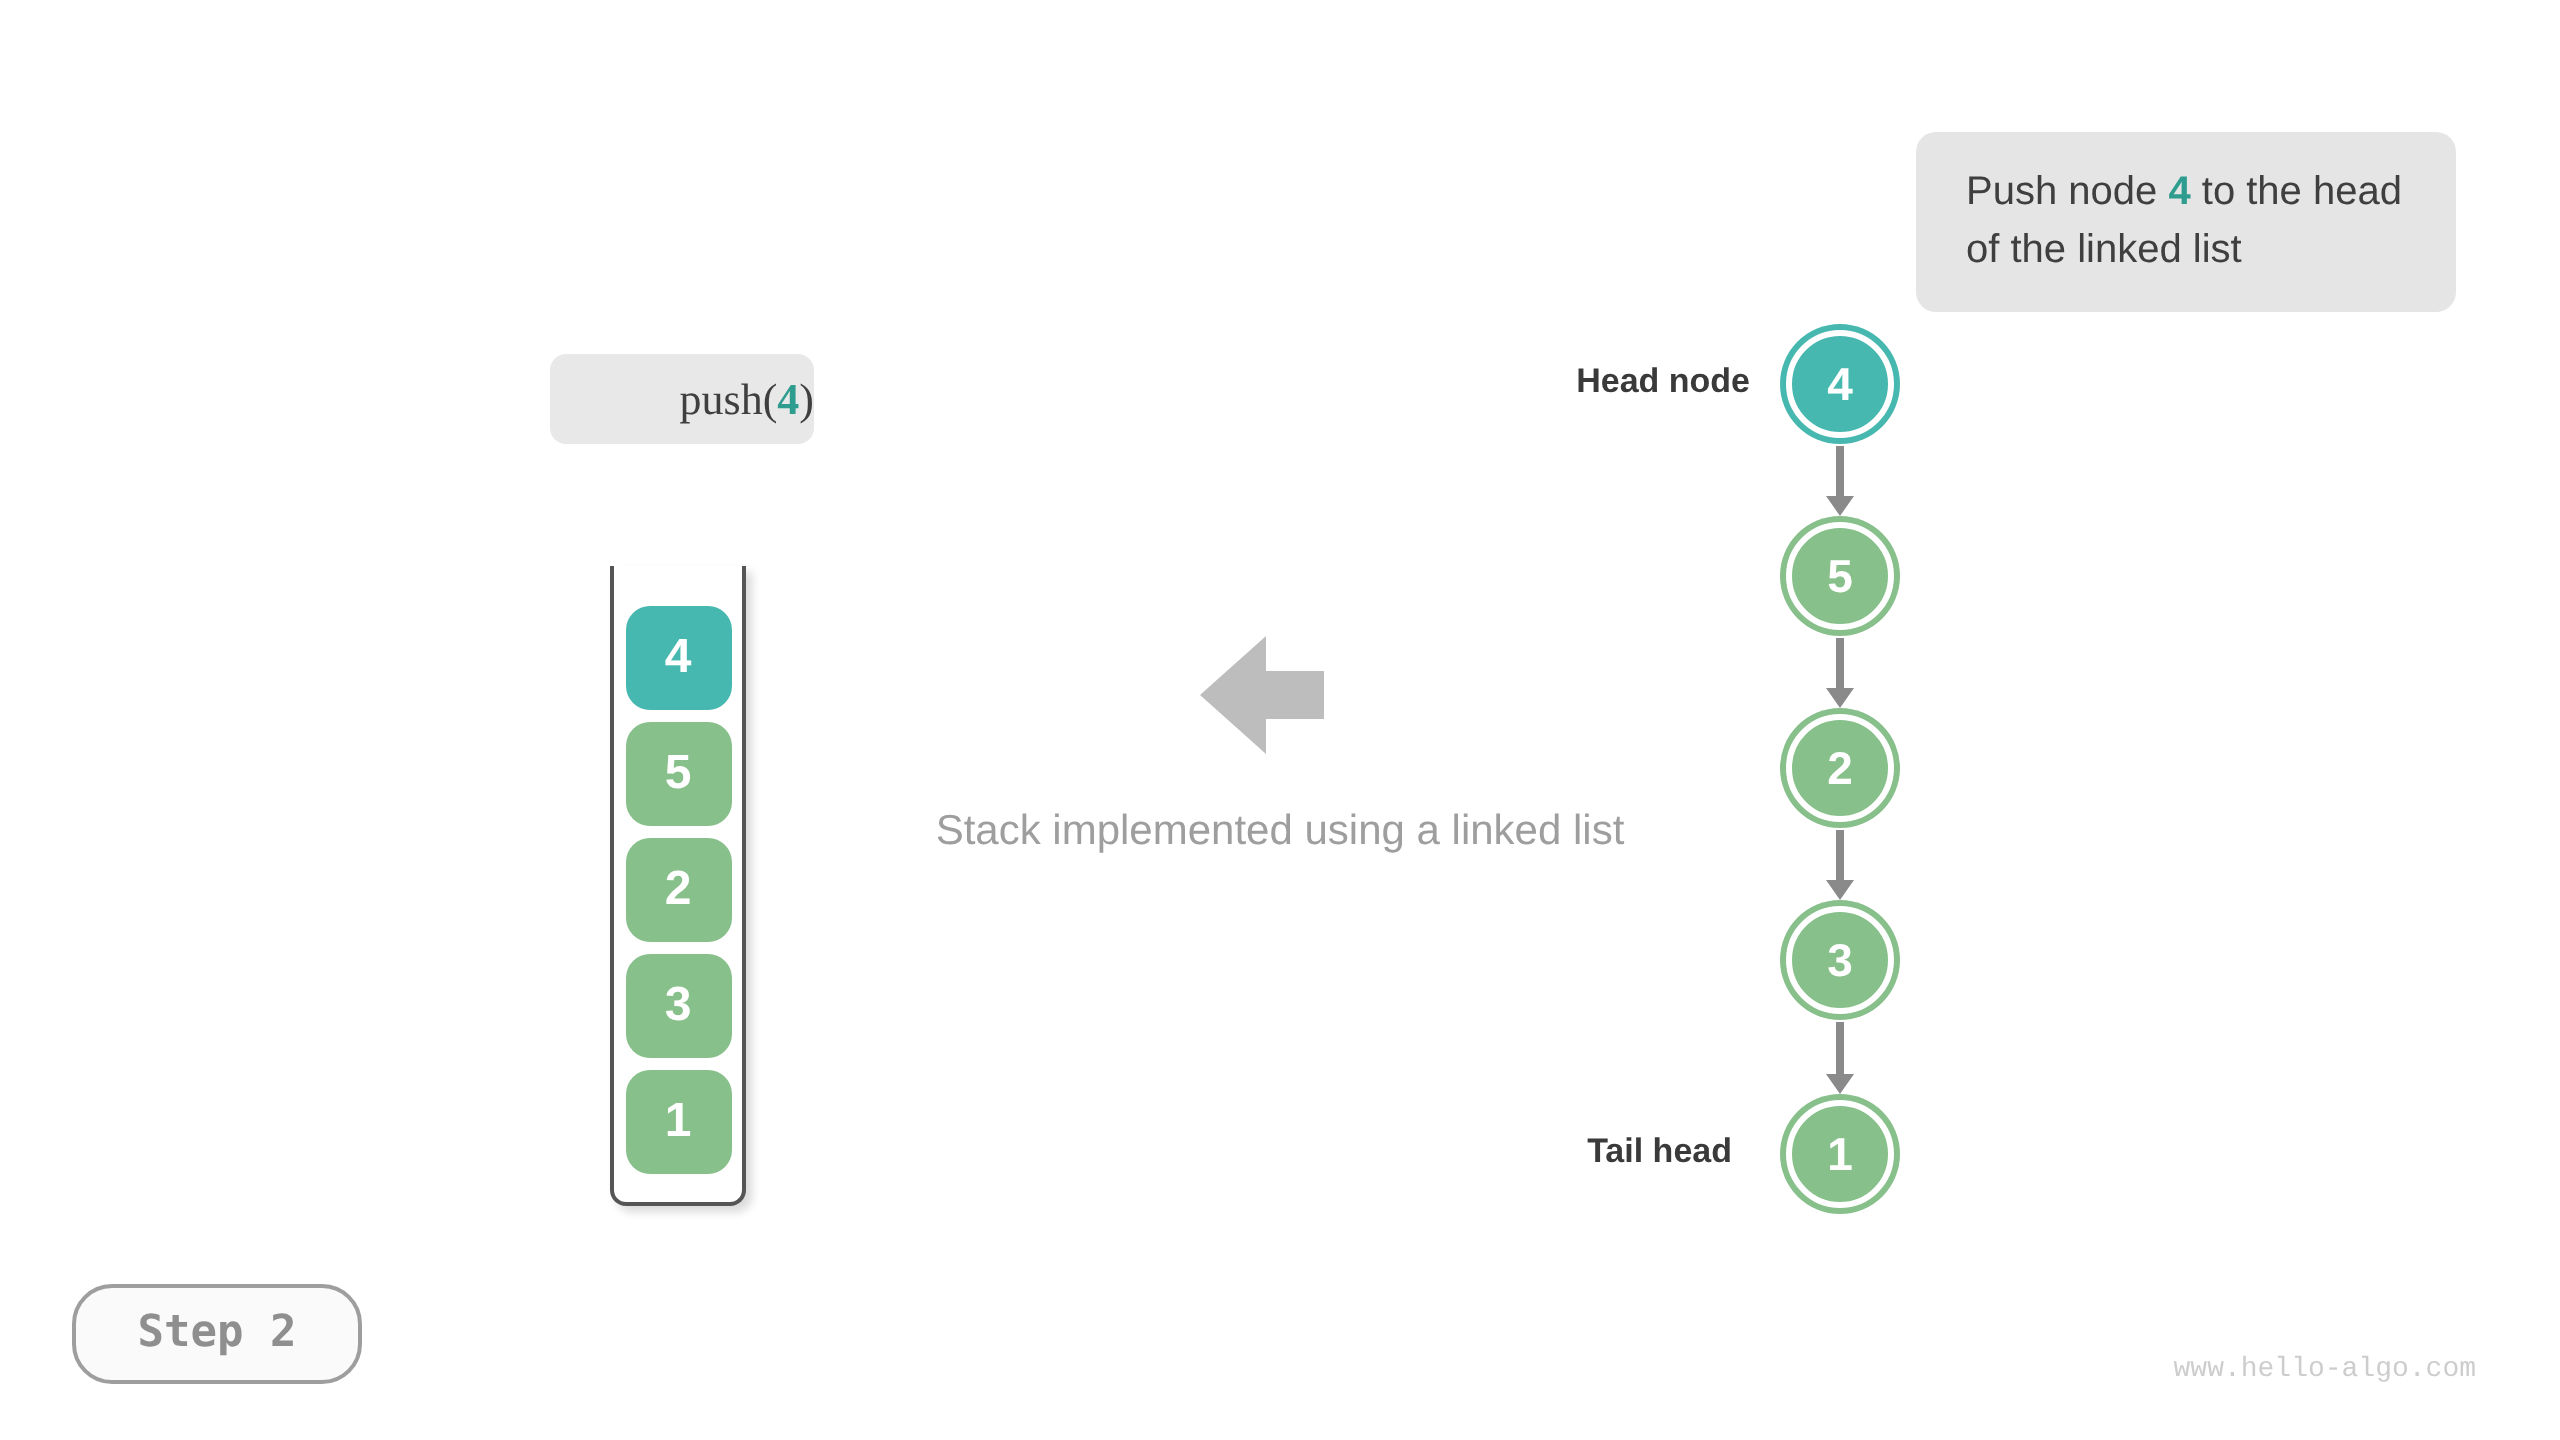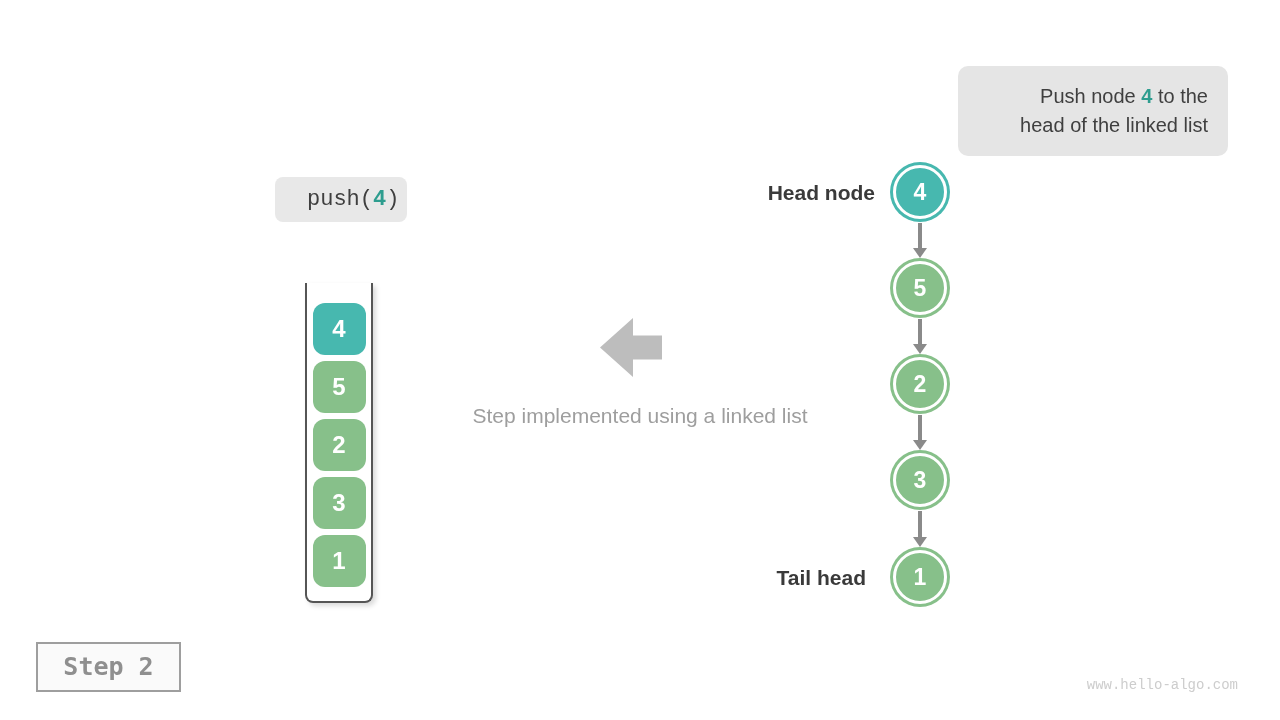--- a/index.html
+++ b/index.html
@@ -5,31 +5,31 @@
   * { margin: 0; padding: 0; box-sizing: border-box; }
   html, body { width: 1280px; height: 720px; background: #ffffff; overflow: hidden; }
   body { font-family: "Liberation Sans", sans-serif; }
 
   .canvas { position: relative; width: 1280px; height: 720px; background: #ffffff; }
 
   
   .callout {
     position: absolute; left: 958px; top: 66px; width: 270px; height: 90px;
     background: #e5e5e5; border-radius: 10px;
-    padding: 16px 20px 0 38px;
-    font-size: 20px; line-height: 29px; color: #3f3f3f; text-align: right;
+    padding: 16px 20px 0 25px;
+    font-size: 20px; line-height: 29px; color: #3f3f3f;
   }
   .hl-teal { color: #2e9d8f; font-weight: bold; }
 
   
   .push-label {
     position: absolute; left: 275px; top: 177px; width: 132px; height: 45px;
     background: #e8e8e8; border-radius: 8px;
-    font-family: Liberation Mono, monospace;
-    font-size: 22px; line-height: 45px; text-align: left; color: #3f3f3f; padding-left: 32px;
+    font-family: Liberation Serif, serif;
+    font-size: 22px; line-height: 45px; text-align: right; color: #3f3f3f; padding-left: 32px;
   }
 
   
   .stack-container {
     position: absolute; left: 305px; top: 283px; width: 68px; height: 320px;
     border-left: 2px solid #555555;
     border-right: 2px solid #555555;
     border-bottom: 2px solid #555555;
     border-radius: 0 0 8px 8px;
     background: #ffffff;
@@ -70,31 +70,31 @@
   .connector::after {
     content: ""; position: absolute; left: -5px; bottom: -10px;
     width: 0; height: 0;
     border-left: 7px solid transparent;
     border-right: 7px solid transparent;
     border-top: 10px solid #8a8a8a;
   }
 
   .node-label {
     position: absolute; width: 200px; text-align: right;
-    font-size: 21px; font-weight: bold; color: #3a3a3a;
+    font-size: 17px; font-weight: bold; color: #3a3a3a;
   }
   .head-label { left: 675px; top: 181px; }
   .tail-label { left: 666px; top: 566px; }
 
   
   .step-badge {
     position: absolute; left: 36px; top: 642px; width: 145px; height: 50px;
-    background: #fafafa; border: 2px solid #9e9e9e; border-radius: 0;
+    background: #fafafa; border: 2px solid #9e9e9e; border-radius: 20px;
     font-family: "DejaVu Sans Mono", monospace;
-    font-size: 25px; font-weight: bold; color: #8f8f8f;
+    font-size: 22px; font-weight: bold; color: #8f8f8f;
     line-height: 46px; text-align: center;
   }
 
   
   .watermark {
     position: absolute; right: 42px; top: 677px;
     font-family: Liberation Mono, monospace;
     font-size: 14px; color: #cdcdcd;
   }
 </style>
@@ -116,21 +116,21 @@
     <div class="stack-box box-green">5</div>
     <div class="stack-box box-green">2</div>
     <div class="stack-box box-green">3</div>
     <div class="stack-box box-green">1</div>
   </div>
 
   <svg class="big-arrow" width="62" height="59" viewBox="0 0 62 59">
     <polygon points="0,29.5 33,0 33,17.5 62,17.5 62,41.5 33,41.5 33,59" fill="#bdbdbd"></polygon>
   </svg>
 
-  <div class="caption">Step implemented using a linked list</div>
+  <div class="caption">Stack implemented using a linked list</div>
 
   <div class="node-label head-label">Head node</div>
   <div class="node-label tail-label">Tail head</div>
 
   <div class="ll-node node-teal" style="top:165px">4</div>
   <div class="ll-node node-green" style="top:261px">5</div>
   <div class="ll-node node-green" style="top:357px">2</div>
   <div class="ll-node node-green" style="top:453px">3</div>
   <div class="ll-node node-green" style="top:550px">1</div>
 

